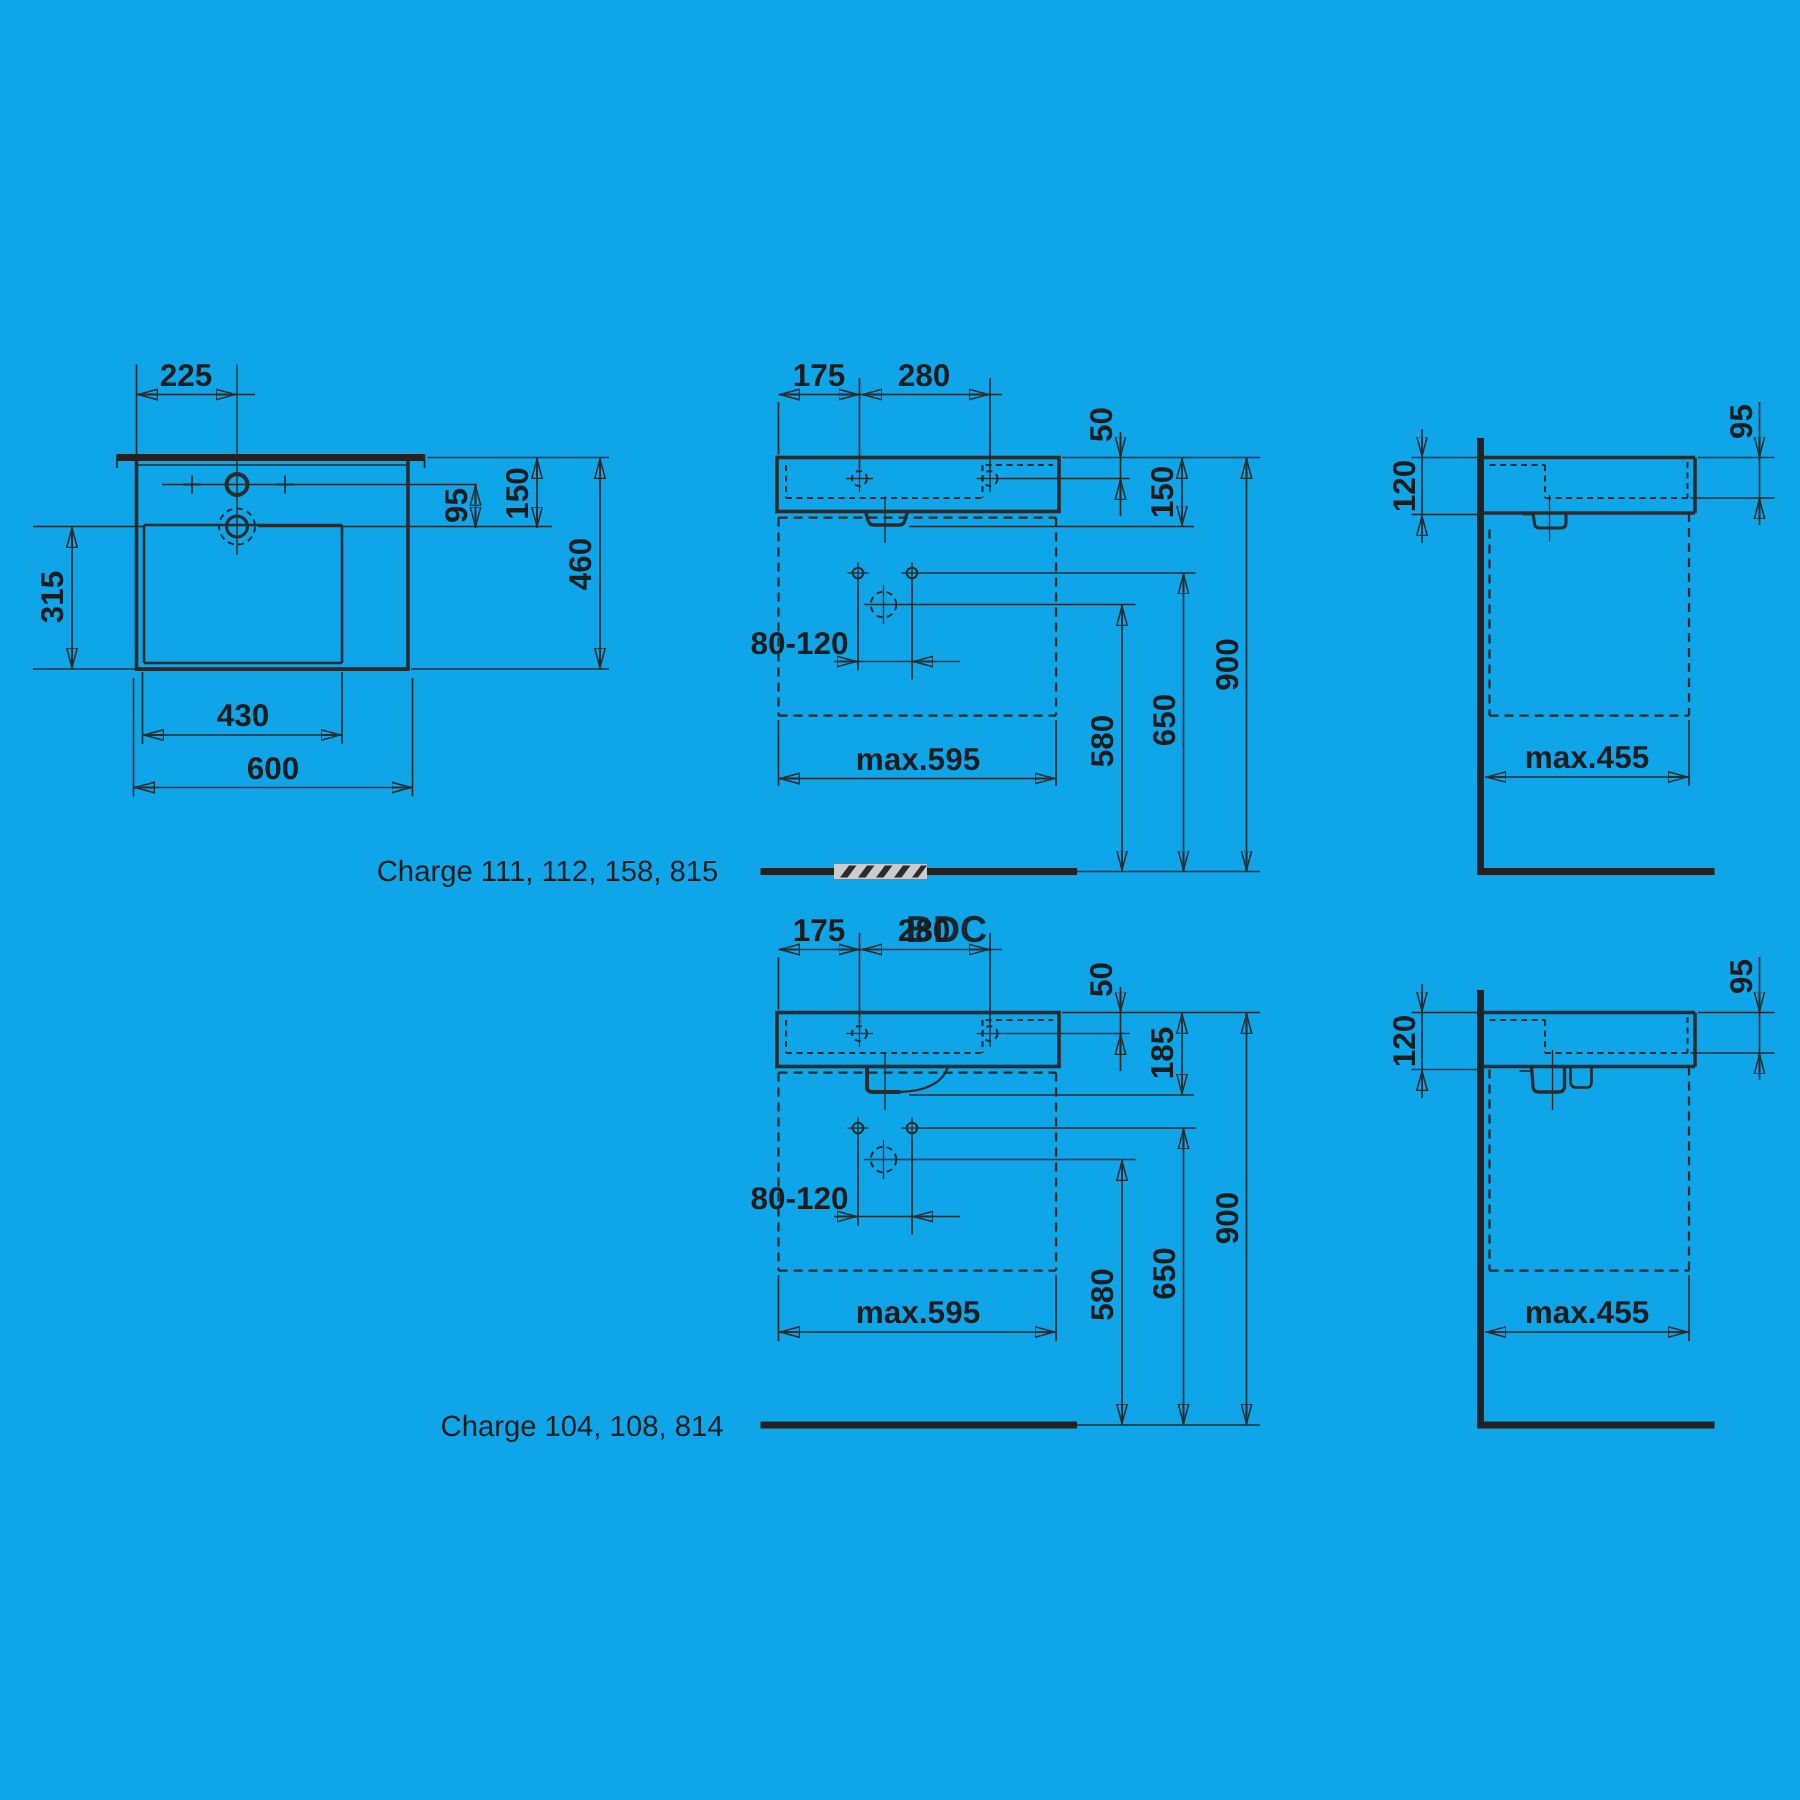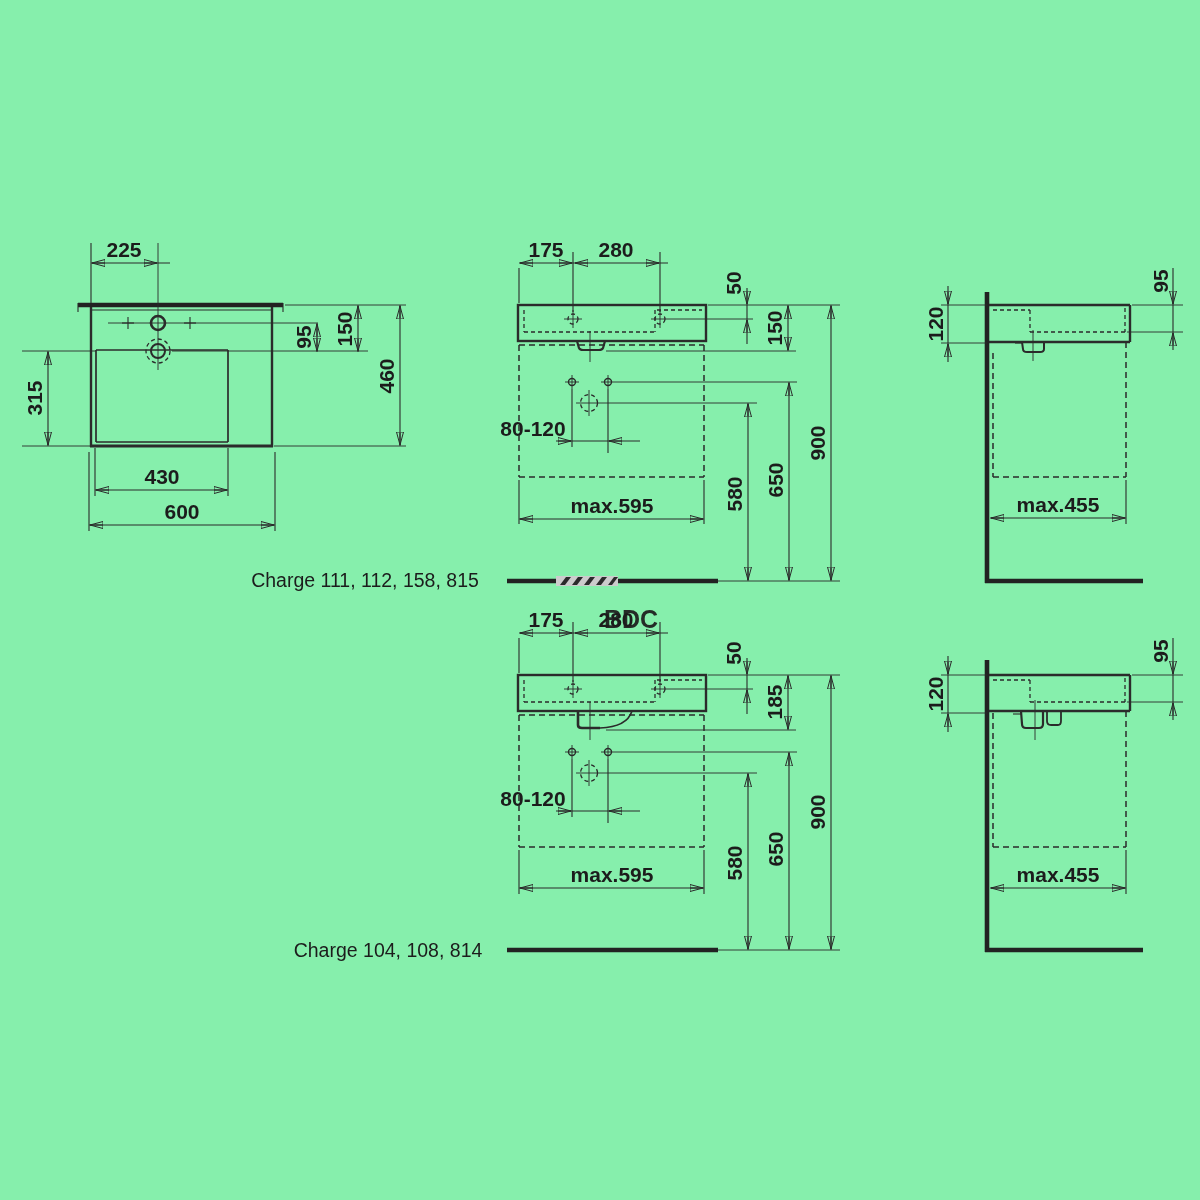--- a/index.html
+++ b/index.html
@@ -1,16 +1,16 @@
 <!DOCTYPE html>
 <html><head>
 <meta charset="utf-8">
 <style>
   html,body{margin:0;padding:0;background:#ffffff;}
-  #stage{position:relative;width:1200px;height:1200px;background:#86efac;overflow:hidden;}
+  #stage{position:relative;width:1200px;height:1200px;background:#0ea5e9;overflow:hidden;}
   svg{display:block;}
   svg line, svg path, svg rect, svg circle{stroke:#2b2b2b;fill:none;stroke-linecap:butt;}
   .t0{stroke-width:0.9;}            
   .t1{stroke-width:1.1;}            
   .t2{stroke-width:1.7;}            
   .bd{stroke-width:2.4;}            
   .bd2{stroke-width:2.8;}
   .thk{stroke-width:4.6;stroke:#222;}  
   .dsh{stroke-width:1.5;stroke-dasharray:6 4;}   
   .dshf{stroke-width:1.3;stroke-dasharray:4 3;}  

